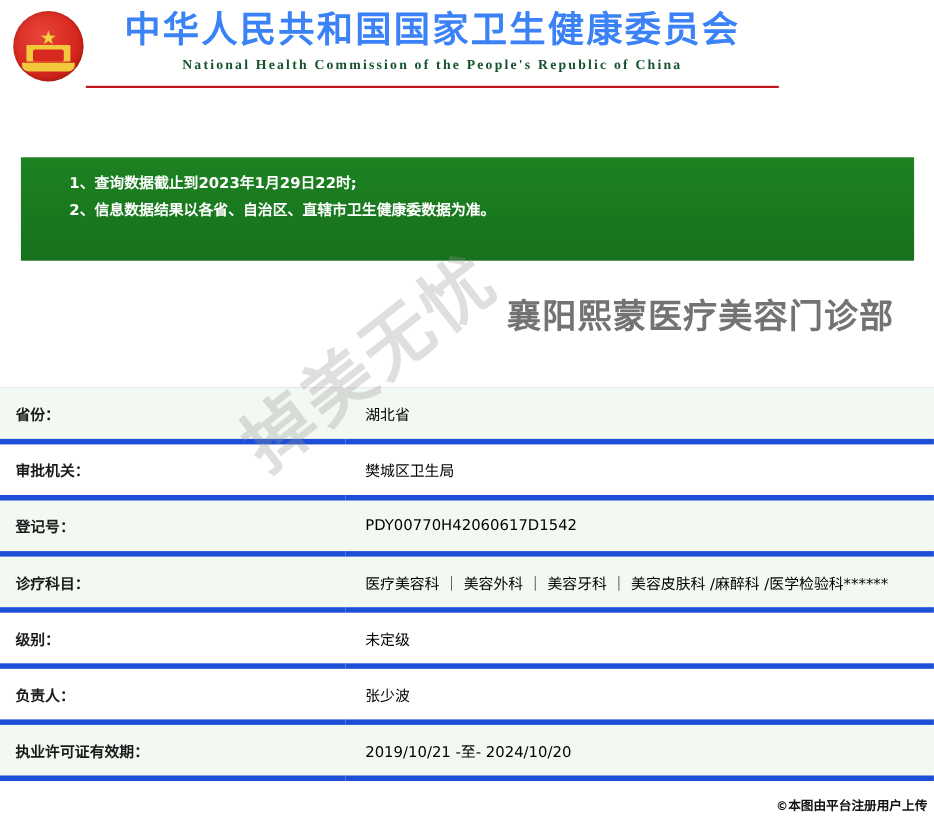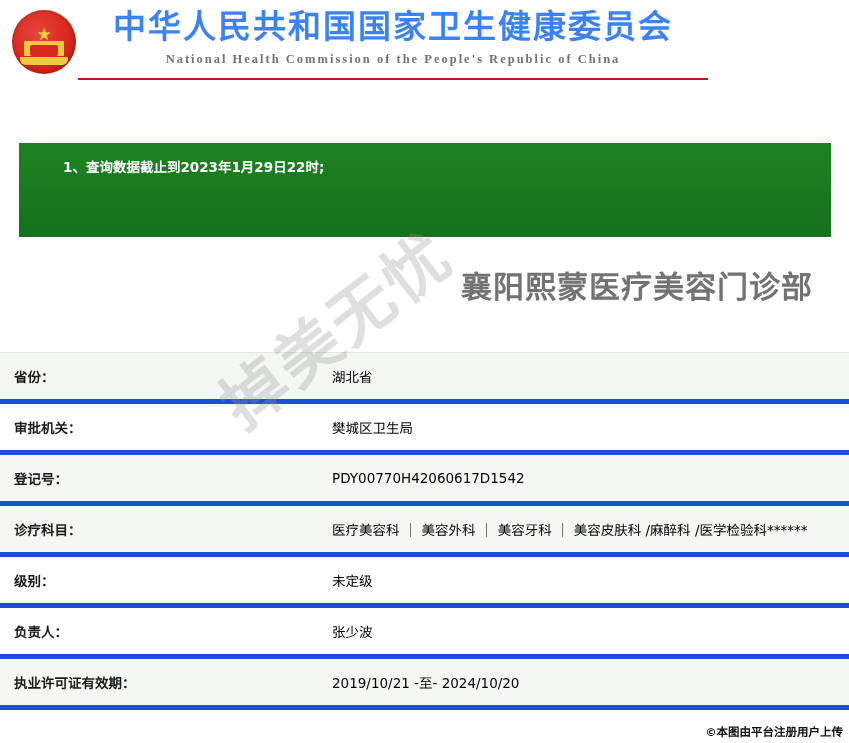--- a/index.html
+++ b/index.html
@@ -93,21 +93,21 @@
     font-weight: bold;
     color: #3b82f6;
     letter-spacing: 2px;
     line-height: 46px;
     white-space: nowrap;
   }
   .title-en {
     font-family: "Liberation Serif", "DejaVu Serif", serif;
     font-size: 12.5px;
     font-weight: bold;
-    color: #737373;
+    color: #14532d;
     letter-spacing: 2.0px;
     line-height: 18px;
     white-space: nowrap;
   }
   .header-rule {
     position: absolute;
     left: 78px;
     top: 78px;
     width: 630px;
     height: 2px;
@@ -234,20 +234,21 @@
   </div>
   <div class="title-block">
     <div class="title-cn">中华人民共和国国家卫生健康委员会</div>
     <div class="title-en">National Health Commission of the People's Republic of China</div>
   </div>
   <div class="header-rule"></div>
 </div>
 
 <div class="notice">
   <div class="notice-line">1、查询数据截止到2023年1月29日22时;</div>
+  <div class="notice-line">2、信息数据结果以各省、自治区、直辖市卫生健康委数据为准。</div>
 </div>
 
 <div class="inst-name">襄阳熙蒙医疗美容门诊部</div>
 
 <div class="watermark">掉美无忧</div>
 
 <table class="info-table">
   <tbody>
     <tr class="alt">
       <td class="label">省份：</td>

